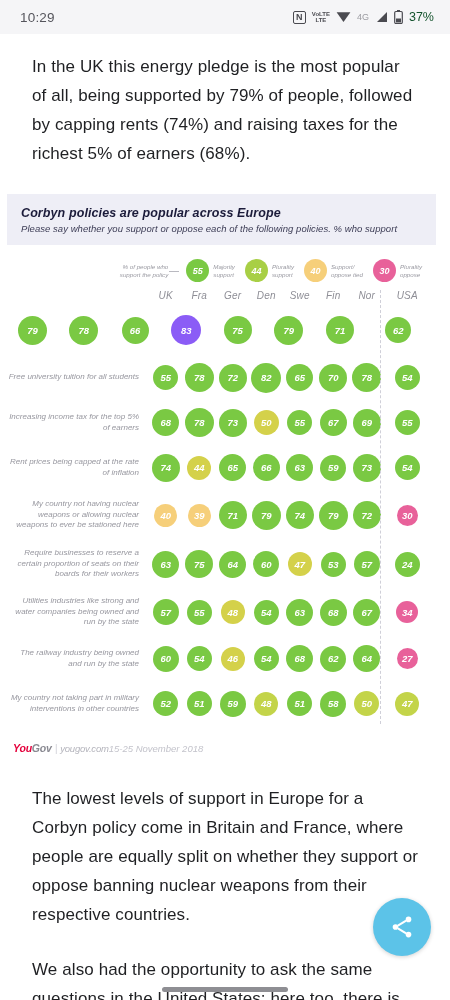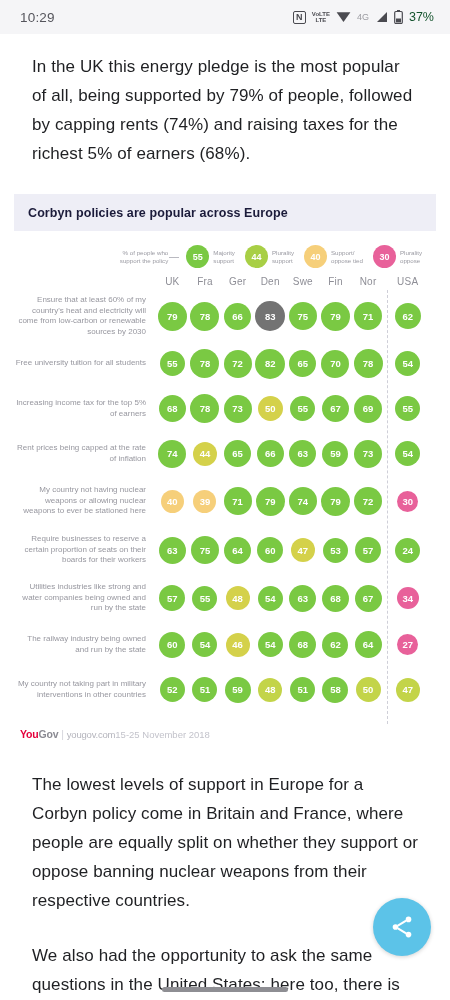--- a/index.html
+++ b/index.html
@@ -41,23 +41,24 @@
     line-height: 29px;
     color: #1f2023;
     letter-spacing: .1px;
   }
   .para.p1 { margin-top: 18px; }
   .para.p2 { margin-top: 0; }
   .para.p3 { margin-top: 26px; }
 
   
   .figure {
-    margin: 26px 14px 0 14px;
+    margin: 26px 14px 0 7px;
     background: #ffffff;
     position: relative;
+    font-style: italic;
   }
   .fig-head {
     background: #eeeef6;
     padding: 12px 14px 11px 14px;
   }
   .fig-title {
     font-size: 12.5px;
     font-weight: bold;
     color: #1b1b3a;
     letter-spacing: .1px;
@@ -226,20 +227,21 @@
     </span>
   </div>
 
   <div class="article">
     <p class="para p1">In the UK this energy pledge is the most popular of all, being supported by 79% of people, followed by capping rents (74%) and raising taxes for the richest 5% of earners (68%).</p>
   </div>
 
   <div class="figure">
     <div class="fig-head">
       <div class="fig-title">Corbyn policies are popular across Europe</div>
+      <div class="fig-sub">Please say whether you support or oppose each of the following policies. % who support</div>
     </div>
 
     <div class="legend">
       <div class="legend-callout">
           <div>% of people who</div>
           <div>support the policy</div>
         </div>
       <div class="legend-items" style="display:flex;align-items:center">
           <div class="legend-item">
             <div class="bubble" style="background: rgb(122, 201, 67);">55</div>
@@ -297,33 +299,32 @@
             <div class="col-head">Nor</div>
           </div>
           <div class="cell usa">
             <div class="col-head">USA</div>
           </div>
         </div>
     </div>
 
     <div class="rows">
         <div class="row" style="min-height: 46px;">
-          <div class="row-label">Ensure that at least 60% of my country's heat and electricity will come from low-carbon or renewable sources by 2030</div>
           <div class="cells">
             <div class="cell">
               <div class="bubble" style="background: rgb(122, 201, 67); width: 29px; height: 29px; font-size: 9.5px;">79</div>
             </div>
             <div class="cell">
               <div class="bubble" style="background: rgb(122, 201, 67); width: 29px; height: 29px; font-size: 9.5px;">78</div>
             </div>
             <div class="cell">
               <div class="bubble" style="background: rgb(122, 201, 67); width: 27px; height: 27px; font-size: 9.5px;">66</div>
             </div>
             <div class="cell">
-              <div class="bubble" style="background: #737373; width: 30px; height: 30px; font-size: 9.5px;">83</div>
+              <div class="bubble" style="background: #8b5cf6; width: 30px; height: 30px; font-size: 9.5px;">83</div>
             </div>
             <div class="cell">
               <div class="bubble" style="background: rgb(122, 201, 67); width: 28px; height: 28px; font-size: 9.5px;">75</div>
             </div>
             <div class="cell">
               <div class="bubble" style="background: rgb(122, 201, 67); width: 29px; height: 29px; font-size: 9.5px;">79</div>
             </div>
             <div class="cell">
               <div class="bubble" style="background: rgb(122, 201, 67); width: 28px; height: 28px; font-size: 9.5px;">71</div>
             </div>

